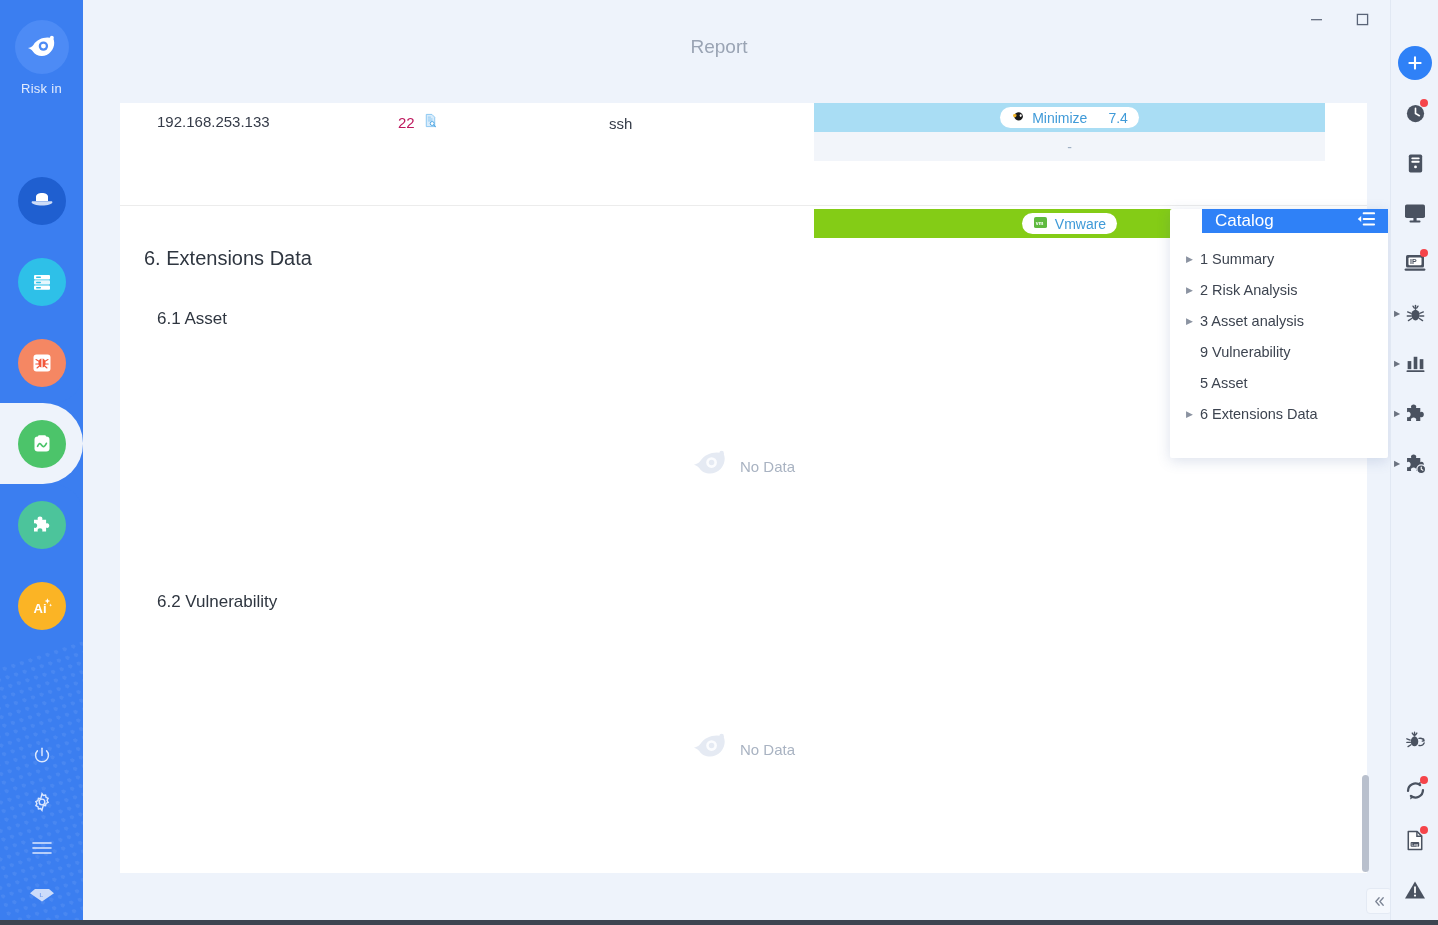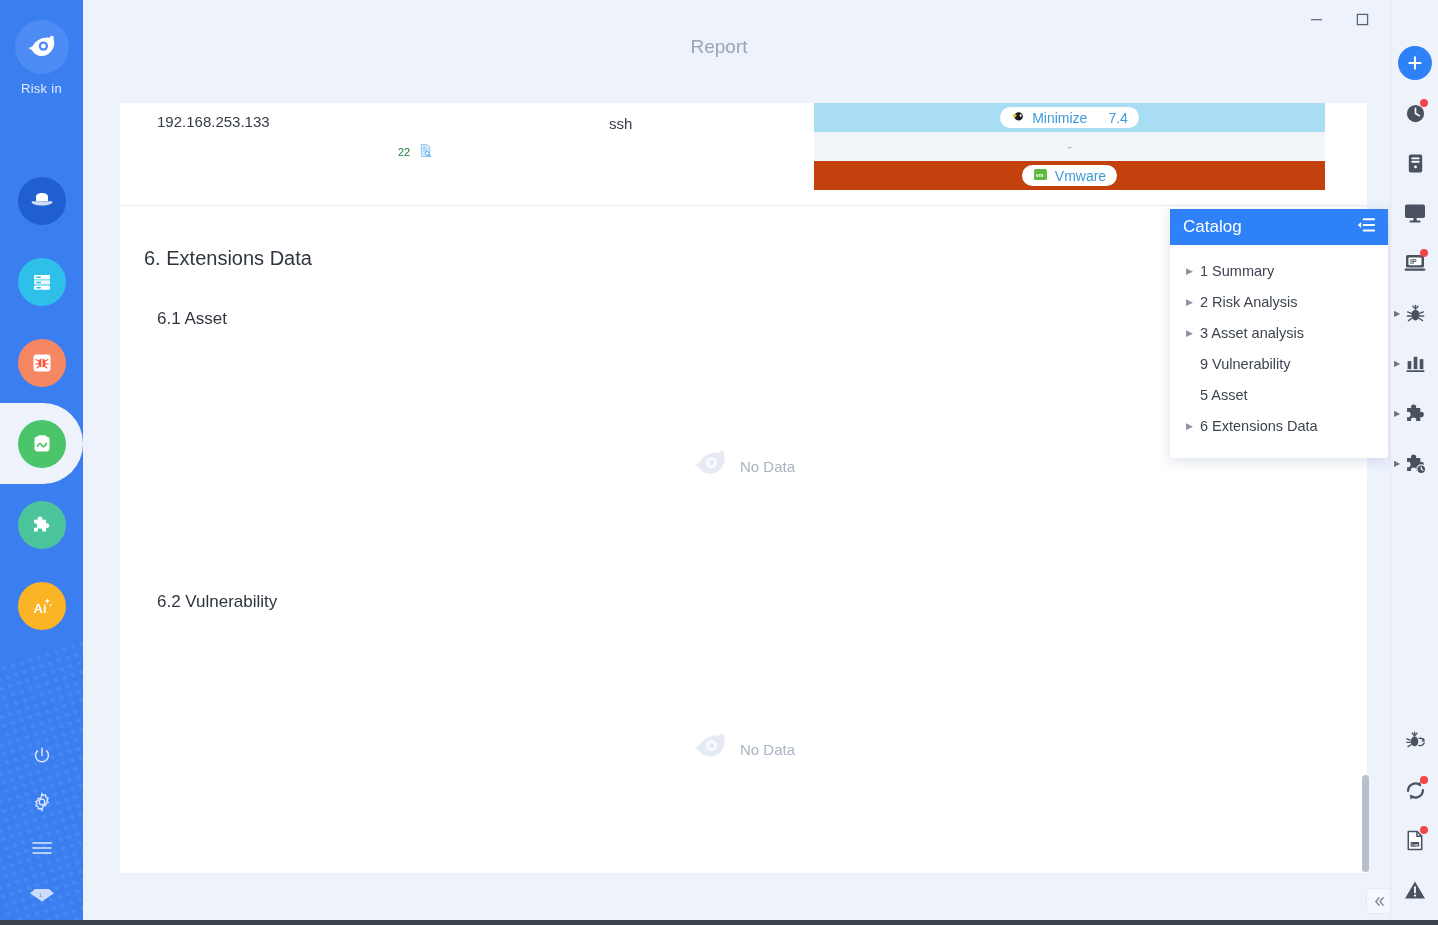--- a/index.html
+++ b/index.html
@@ -108,36 +108,36 @@
   .tbl-row {
     position: relative; height: 103px;
     border-bottom: 1px solid #ececec;
   }
   .cell-ip {
     position: absolute; left: 37px; top: 10px;
     font-size: 15px; color: #353b48;
   }
   .cell-port {
     position: absolute; left: 278px; top: 10px;
-    font-size: 11px; color: #15803d;
-    display: flex; align-items: center; gap: 8px; margin-top: 30px;
+    font-size: 15px; color: #be185d;
+    display: flex; align-items: center; gap: 8px;
   }
   .cell-svc {
     position: absolute; left: 489px; top: 12px;
     font-size: 15px; color: #353b48;
   }
   .cell-tags {
     position: absolute; left: 694px; top: 0px; width: 511px;
   }
   .tagline {
     height: 29px; display: flex; align-items: center; justify-content: center;
   }
   .tagline.l1 { background: #a9ddf4; }
   .tagline.l2 { background: #f2f5fa; }
-  .tagline.l3 { background: #c2410c; }
+  .tagline.l3 { background: #84cc16; margin-top: 48px; }
   .pill {
     background: #ffffff; border-radius: 12px;
     height: 21px; padding: 0 11px;
     display: inline-flex; align-items: center; gap: 7px;
     font-size: 14px; color: #3f9ad8; white-space: nowrap;
   }
   .pill .gap { display: inline-block; width: 7px; }
   .dashline { font-size: 14px; color: #9fb0c4; }
 
   .sec-h1 {
@@ -154,23 +154,24 @@
 
   
   #catalog {
     position: absolute; left: 1170px; top: 209px;
     width: 218px; height: 249px;
     background: #ffffff;
     box-shadow: 0 3px 14px rgba(60,90,150,.18);
     border-radius: 2px;
   }
   #catalog .cat-head {
-    height: 36px; background: #2f81f7;
+    height: 24px; background: #2f81f7;
     display: flex; align-items: center; justify-content: space-between;
     padding: 0 12px 0 13px;
+    margin-left: 32px;
   }
   #catalog .cat-title { color: #fff; font-size: 17px; }
   #catalog .cat-list { padding: 10px 0 0 0; }
   .cat-item {
     height: 31px; display: flex; align-items: center;
     padding-left: 16px; font-size: 14.5px; color: #3d4450;
   }
   .cat-caret {
     width: 12px; display: inline-block; color: #8b93a1; font-size: 9px;
     margin-right: 2px;

